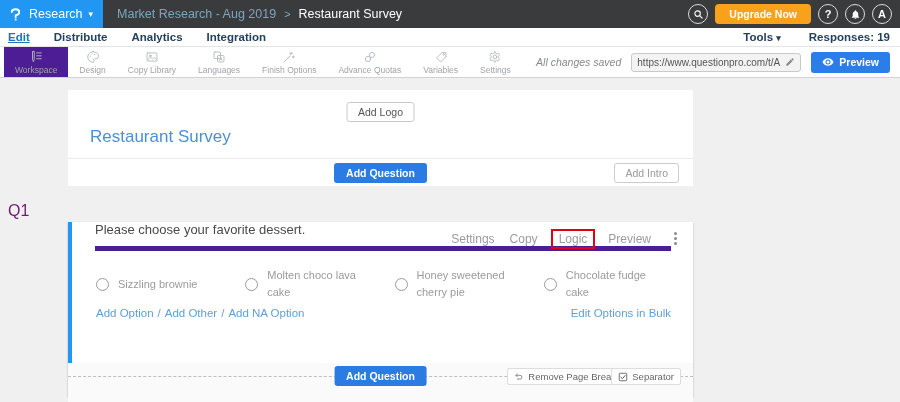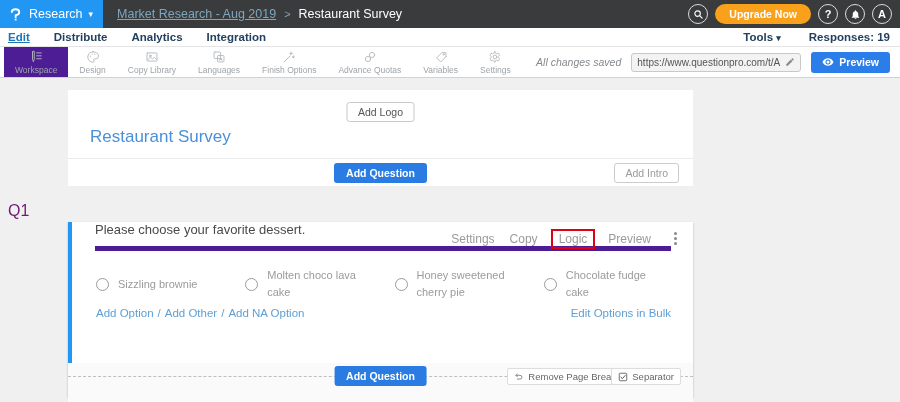--- a/index.html
+++ b/index.html
@@ -6,26 +6,26 @@
   body { font-family:"Liberation Sans", sans-serif; background:#e8e8e8; }
   .screen { width:900px; height:402px; position:relative; overflow:hidden; background:#f0f0f1; }
 
   
   .topbar { height:28px; background:#3a3b3d; display:flex; align-items:center; }
   .brand { height:28px; background:#2196f3; display:flex; align-items:center; gap:6px; padding:0 10px 0 8px; cursor:pointer; }
   .brand .logo-svg { width:15px; height:15px; }
   .brand-label { color:#fff; font-size:12.5px; }
   .caret { color:#fff; font-size:9px; line-height:1; }
   .crumb { display:flex; align-items:center; gap:8px; margin-left:14px; font-size:12.5px; }
-  .crumb-parent { color:#7da6bd;text-decoration:underline; }
+  .crumb-parent { color:#7da6bd; }
   .crumb-sep { color:#7da6bd; font-size:11px; }
   .crumb-current { color:#fff; }
   .top-right { margin-left:auto; display:flex; align-items:center; gap:7px; padding-right:8px; }
   .circle-btn { width:20px; height:20px; border:1px solid #dcdcdc; border-radius:50%; display:flex; align-items:center; justify-content:center; color:#fff; font-size:11px; font-weight:bold; cursor:pointer; }
-  .upgrade-btn { background:#f9a11b; color:#fff; font-size:10.5px; font-weight:bold; border:none; border-radius:10px; height:20px; padding:0 14px; cursor:pointer; }
+  .upgrade-btn { background:#f9a11b; color:#fff; font-size:10.5px; font-weight:bold; border:none; border-radius:4px; height:20px; padding:0 14px; cursor:pointer; }
 
   
   .navrow { height:19px; background:#fff; display:flex; align-items:center; padding:0 10px 0 8px; border-bottom:1px solid #e4e4e4; }
   .nav-item { font-size:11.5px; font-weight:bold; color:#24405e; margin-right:24px; cursor:pointer; }
   .nav-item.active { color:#1b75bb; text-decoration:underline; }
   .nav-right { margin-left:auto; display:flex; align-items:center; gap:28px; }
   .tools-label { font-size:11.5px; font-weight:bold; color:#24405e; cursor:pointer;margin-left:28px; }
   .tools-label .caret { color:#24405e; }
   .responses-label { font-size:11.5px; font-weight:bold; color:#24405e; cursor:pointer; }
 

